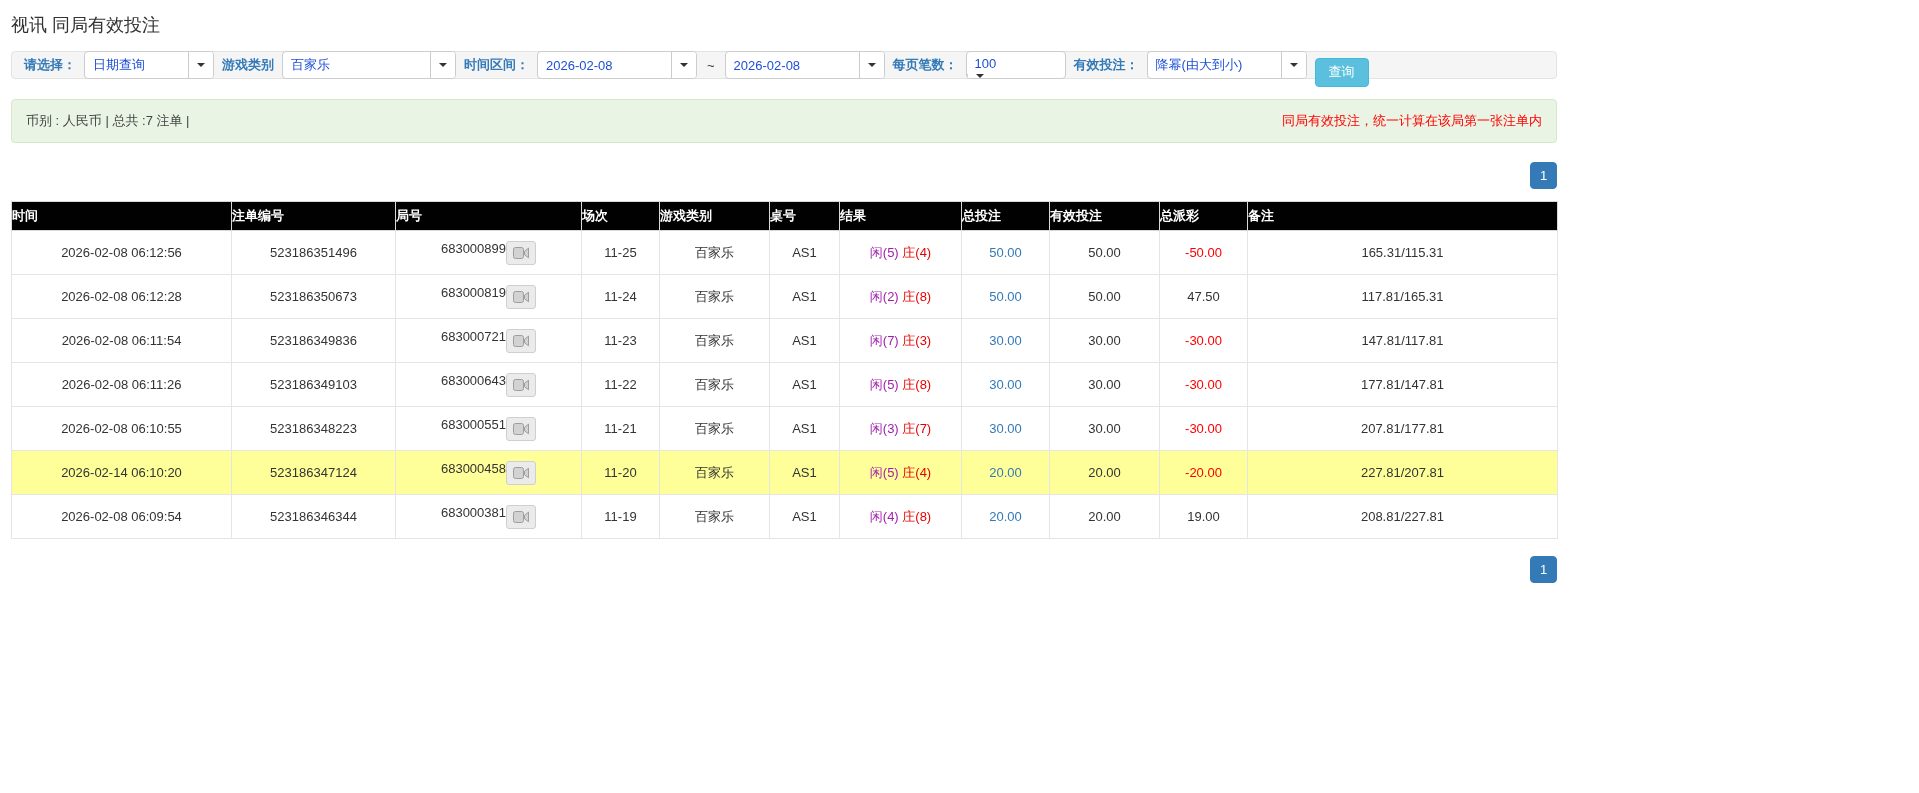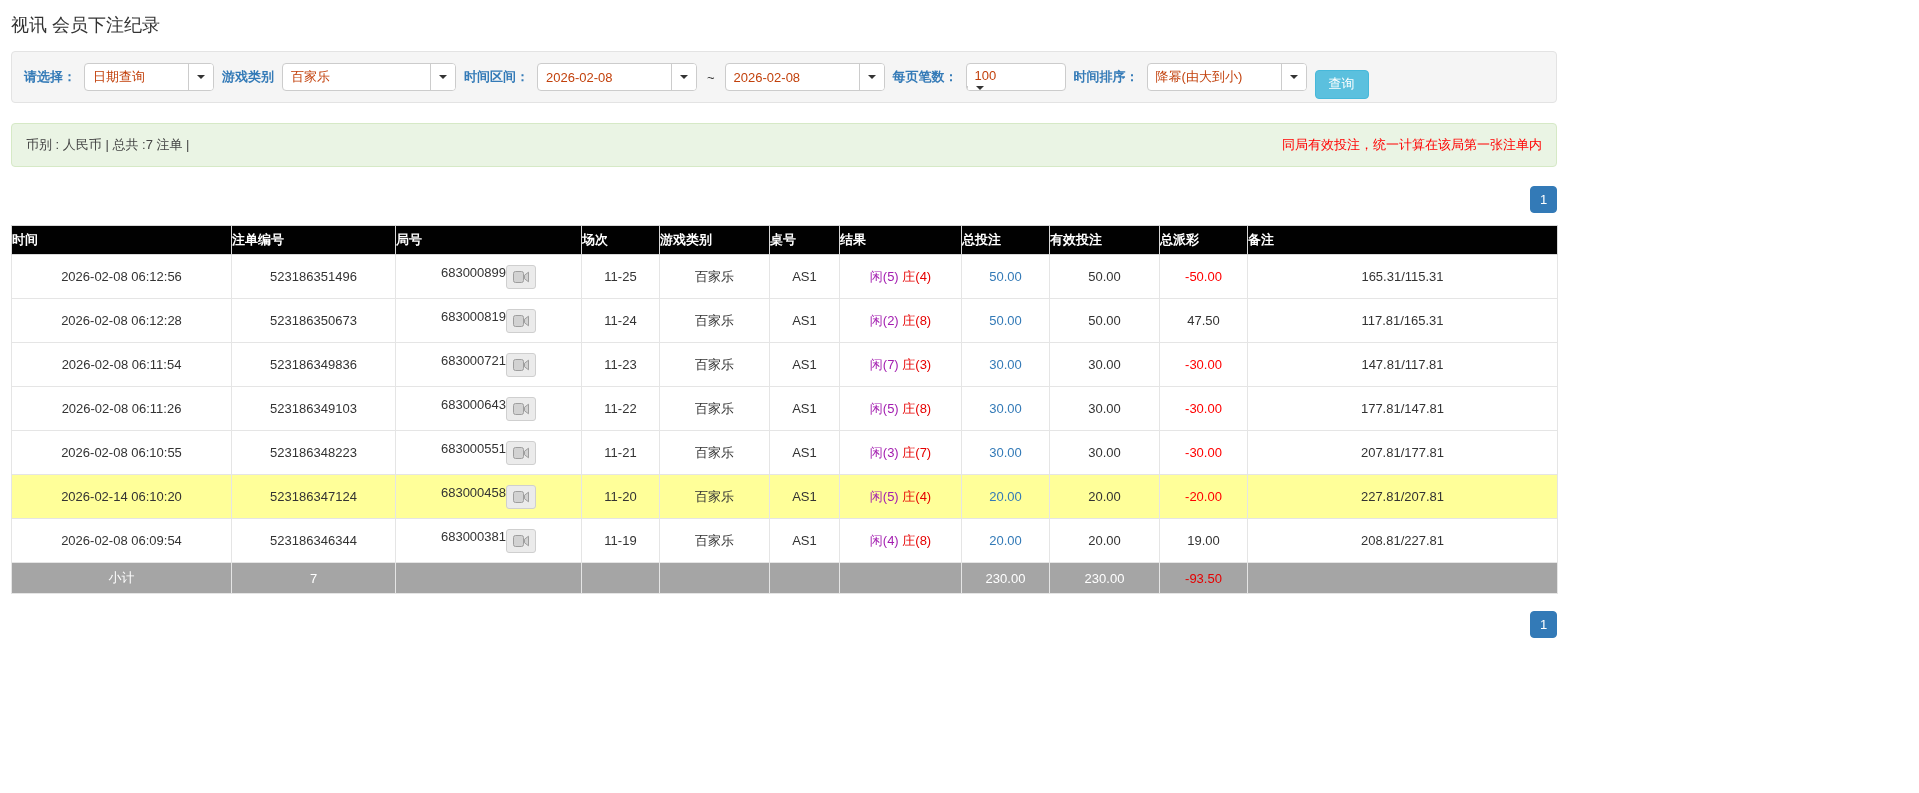--- a/index.html
+++ b/index.html
@@ -17,21 +17,21 @@
     font-weight: 400;
     color: #333;
     padding: 13px 0 14px 0;
   }
 
   
   .filter-bar {
     background: #f5f5f5;
     border: 1px solid #e3e3e3;
     border-radius: 4px;
-    height: 52px;
+    height: 28px;
     display: flex;
     align-items: center;
     gap: 8px;
     padding: 5px 12px;
   }
   .filter-label {
     color: #337ab7;
     font-weight: bold;
     white-space: nowrap;
   }
@@ -44,21 +44,21 @@
     border-radius: 4px;
     height: 28px;
     overflow: hidden;
     cursor: pointer;
   }
   .select-value {
     flex: 1;
     display: flex;
     align-items: center;
     padding: 0 8px;
-    color: #c2410c;
+    color: #1d4ed8;
     white-space: nowrap;
     overflow: hidden;
   }
   .select-caret-btn {
     width: 25px;
     border-left: 1px solid #ccc;
     background: #fff;
     display: flex;
     align-items: center;
     justify-content: center;
@@ -174,21 +174,21 @@
     border: 1px solid #e5e5e5;
     font-size: 13px;
   }
   tr.summary-row td.neg { color: #e60000; }
 </style>
 </head>
 <body>
 
 <div class="container">
 
-  <h1 class="page-title">视讯 会员下注纪录</h1>
+  <h1 class="page-title">视讯 同局有效投注</h1>
 
   <div class="filter-bar">
     <span class="filter-label">请选择：</span>
     <div class="select-group w-130">
       <span class="select-value">日期查询</span>
       <span class="select-caret-btn">
           <span class="caret"></span>
         </span>
     </div>
 
@@ -216,21 +216,21 @@
     </div>
 
     <span class="filter-label">每页笔数：</span>
     <div class="select-group w-100">
       <span class="select-value">100</span>
       <span class="select-caret-btn">
           <span class="caret"></span>
         </span>
     </div>
 
-    <span class="filter-label">时间排序：</span>
+    <span class="filter-label">有效投注：</span>
     <div class="select-group w-160">
       <span class="select-value">降幂(由大到小)</span>
       <span class="select-caret-btn">
           <span class="caret"></span>
         </span>
     </div>
 
     <button class="search-btn">查询</button>
   </div>
 
@@ -415,33 +415,20 @@
           <td>百家乐</td>
           <td>AS1</td>
           <td><span class="res-player">闲(4)</span> <span class="res-banker">庄(8)</span></td>
           <td><span class="bet-link">20.00</span></td>
           <td>20.00</td>
           <td class="">19.00</td>
           <td>208.81/227.81</td>
         </tr>
       </tbody>
     <tbody>
-      <tr class="summary-row">
-        <td>小计</td>
-        <td>7</td>
-        <td></td>
-        <td></td>
-        <td></td>
-        <td></td>
-        <td></td>
-        <td>230.00</td>
-        <td>230.00</td>
-        <td class="neg">-93.50</td>
-        <td></td>
-      </tr>
     </tbody>
   </table>
 
   <div class="pager pager-bottom">
     <button class="page-btn">1</button>
   </div>
 
 </div>
 
 </body></html>

